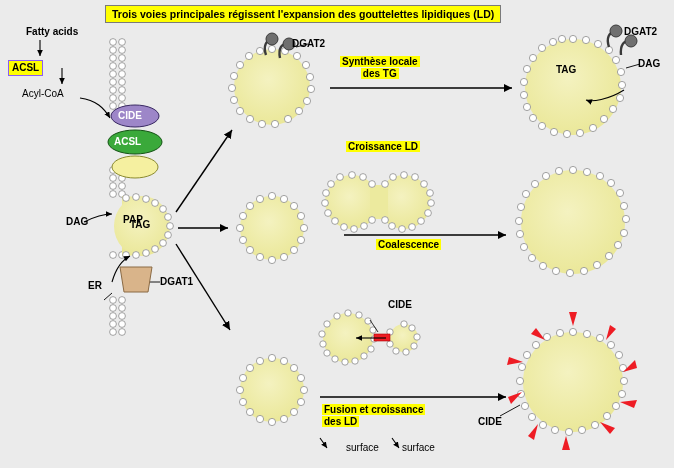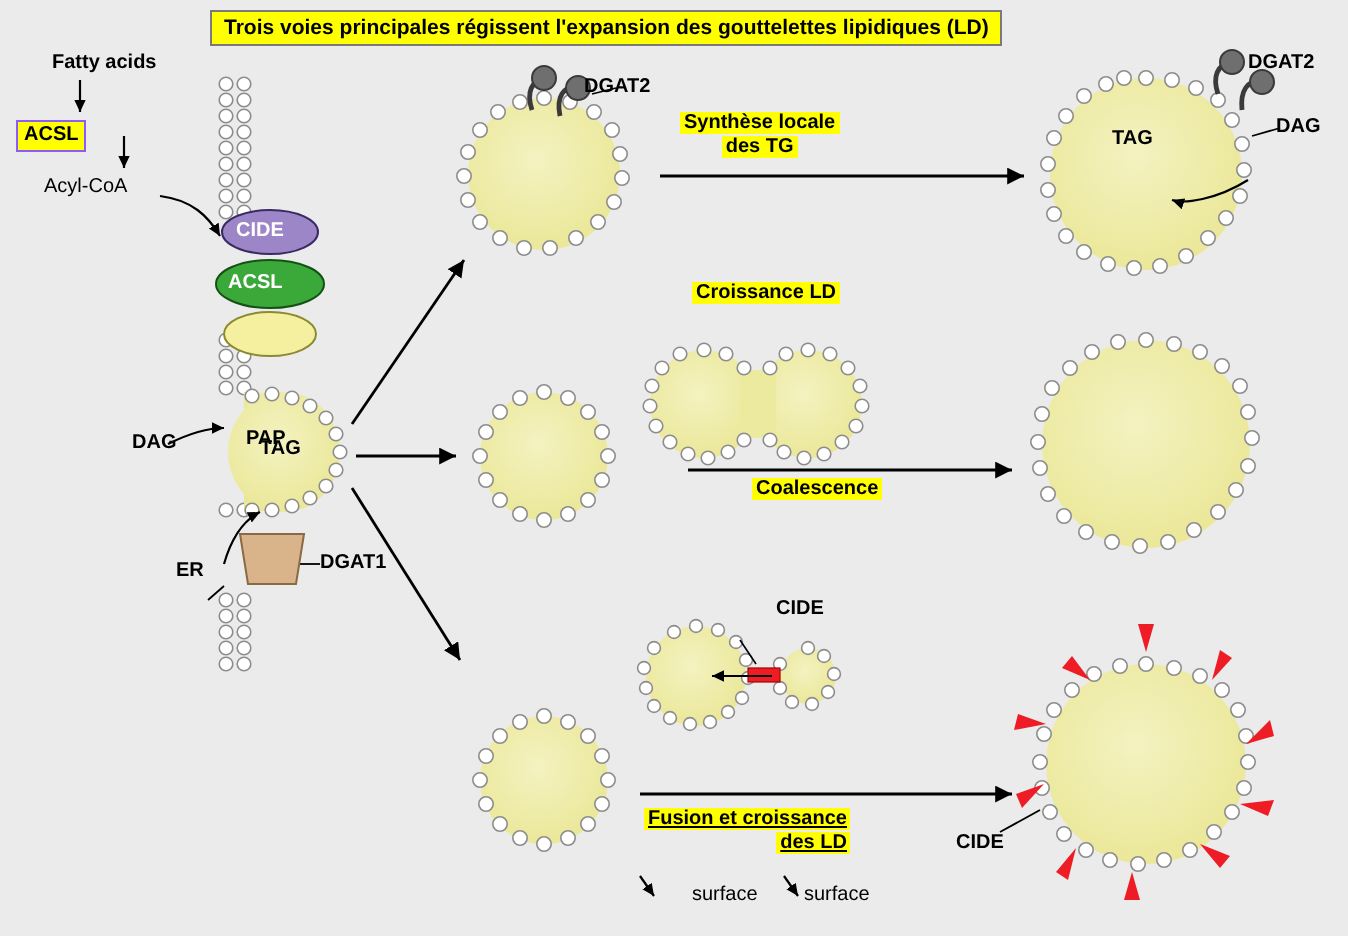--- a/index.html
+++ b/index.html
@@ -467,21 +467,21 @@
     <span class="yellowhl">Croissance LD</span>
   </div>
 
   <div class="lbl bold" style="left:352px;top:239px;padding-left:24px;">
     <span class="yellowhl">Coalescence</span>
   </div>
 
   <div class="lbl bold" style="left:388px;top:299px;">CIDE</div>
   <div class="lbl bold" style="left:478px;top:416px;">CIDE</div>
 
-  <div class="lbl bold" style="left:322px;top:404px;text-align:right;text-decoration:underline;">
+  <div class="lbl bold" style="left:322px;top:404px;text-align:left;">
     <span class="yellowhl">Fusion et croissance</span><br>
     <span class="yellowhl">des LD</span>
   </div>
 
   <div class="lbl" style="left:330px;top:442px;padding-left:16px;">surface</div>
   <div class="lbl" style="left:402px;top:442px;">surface</div>
 
 </div>
 
 </body></html>

